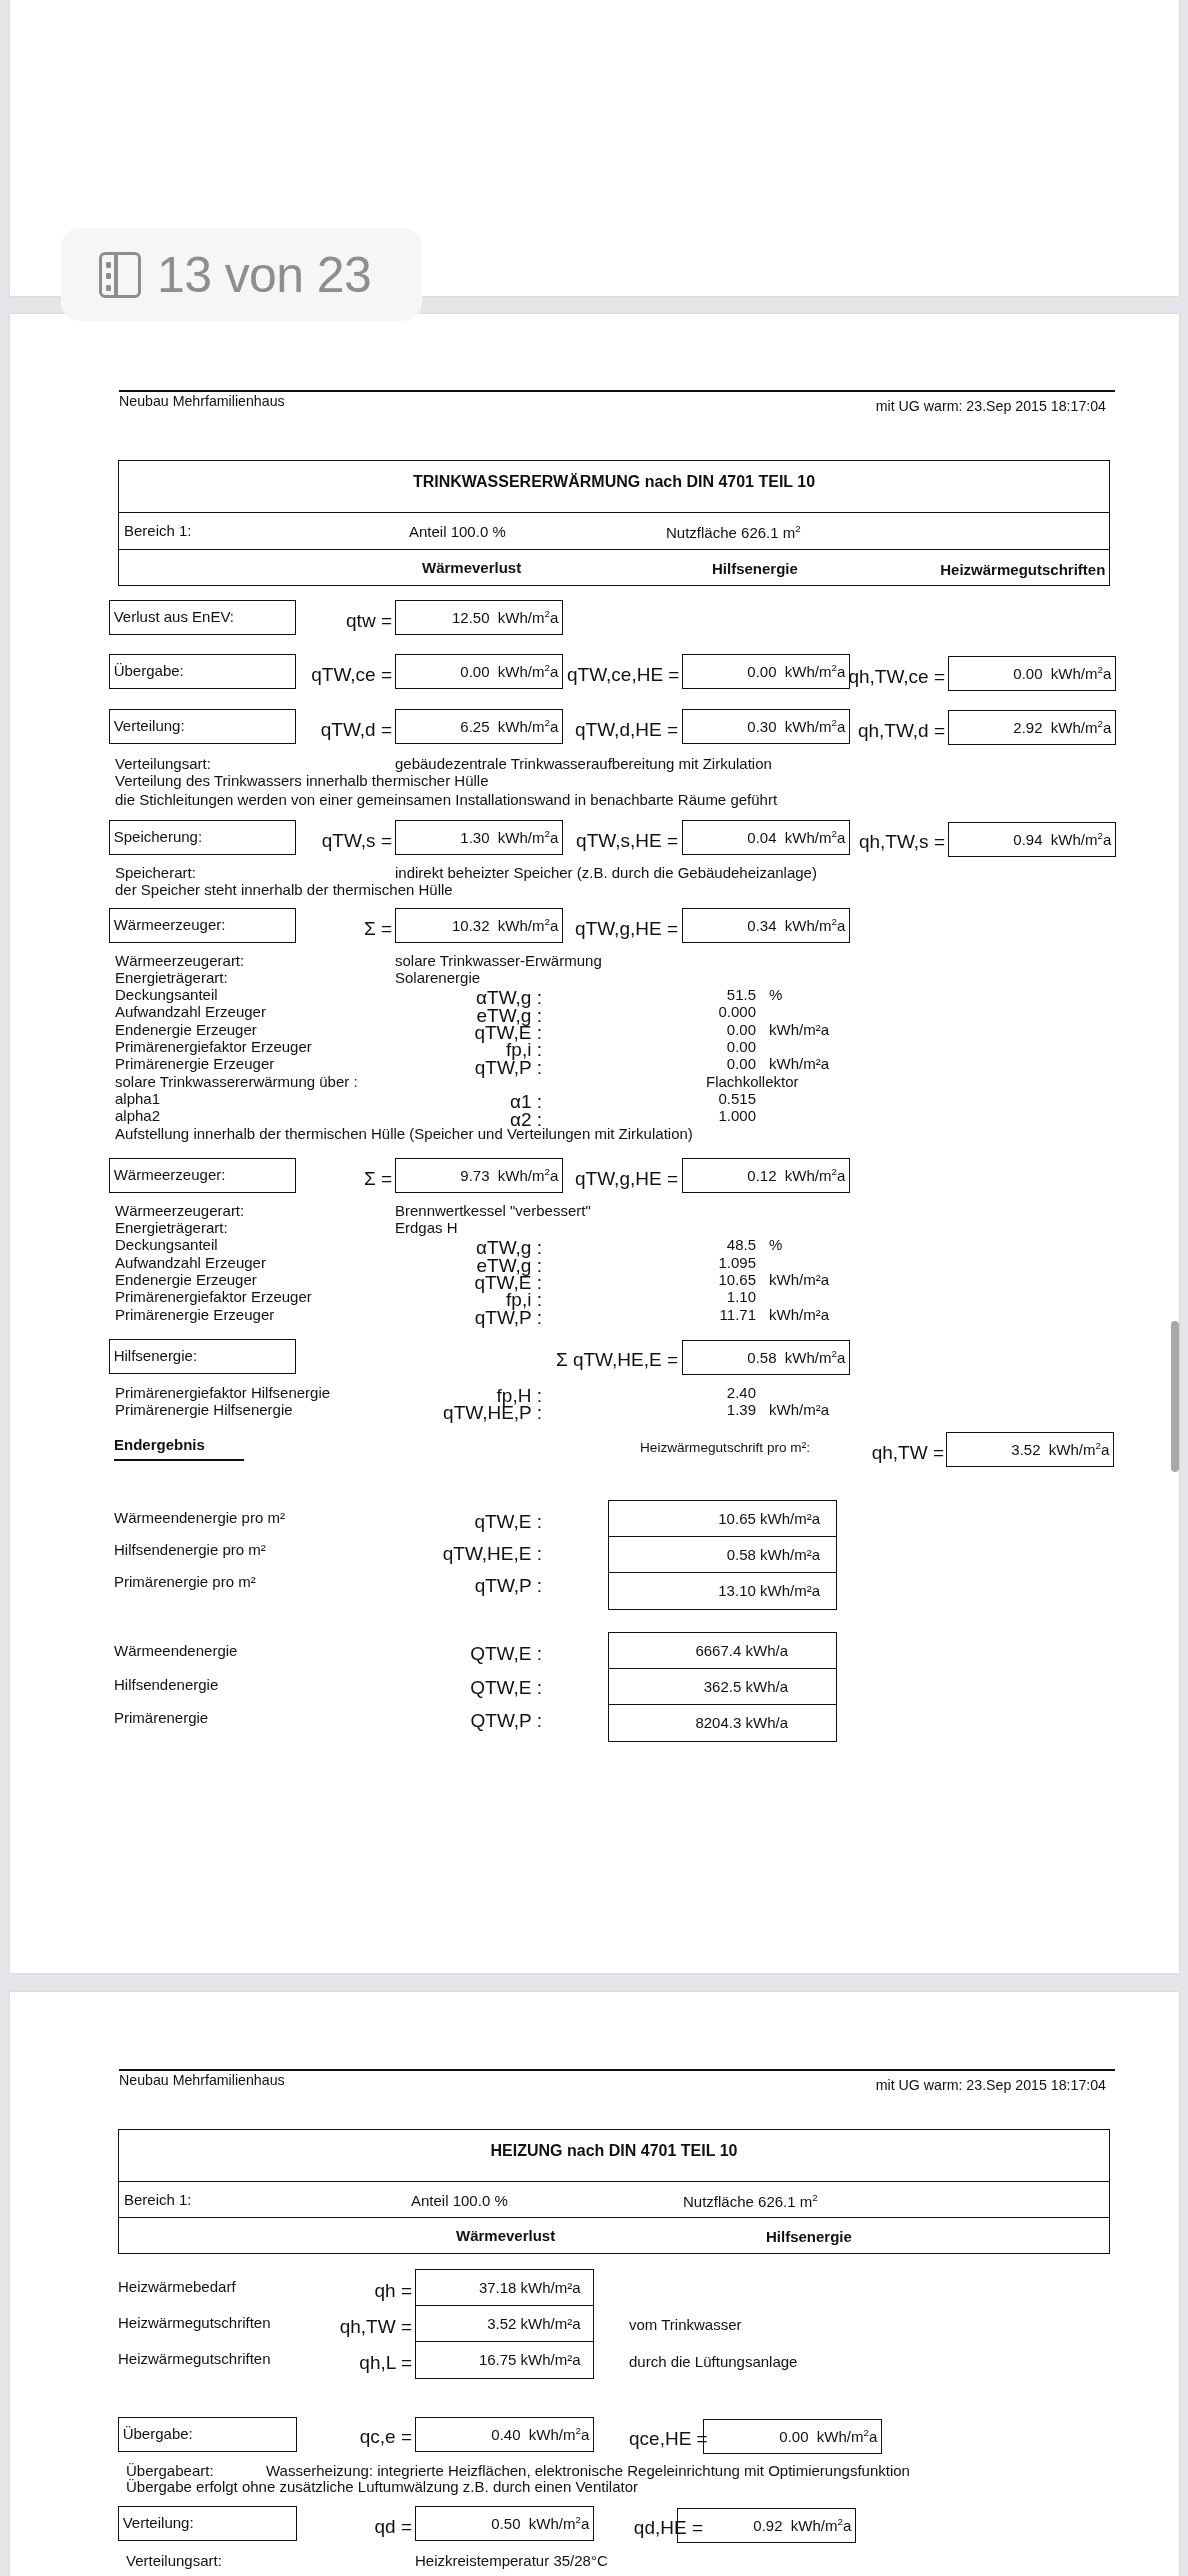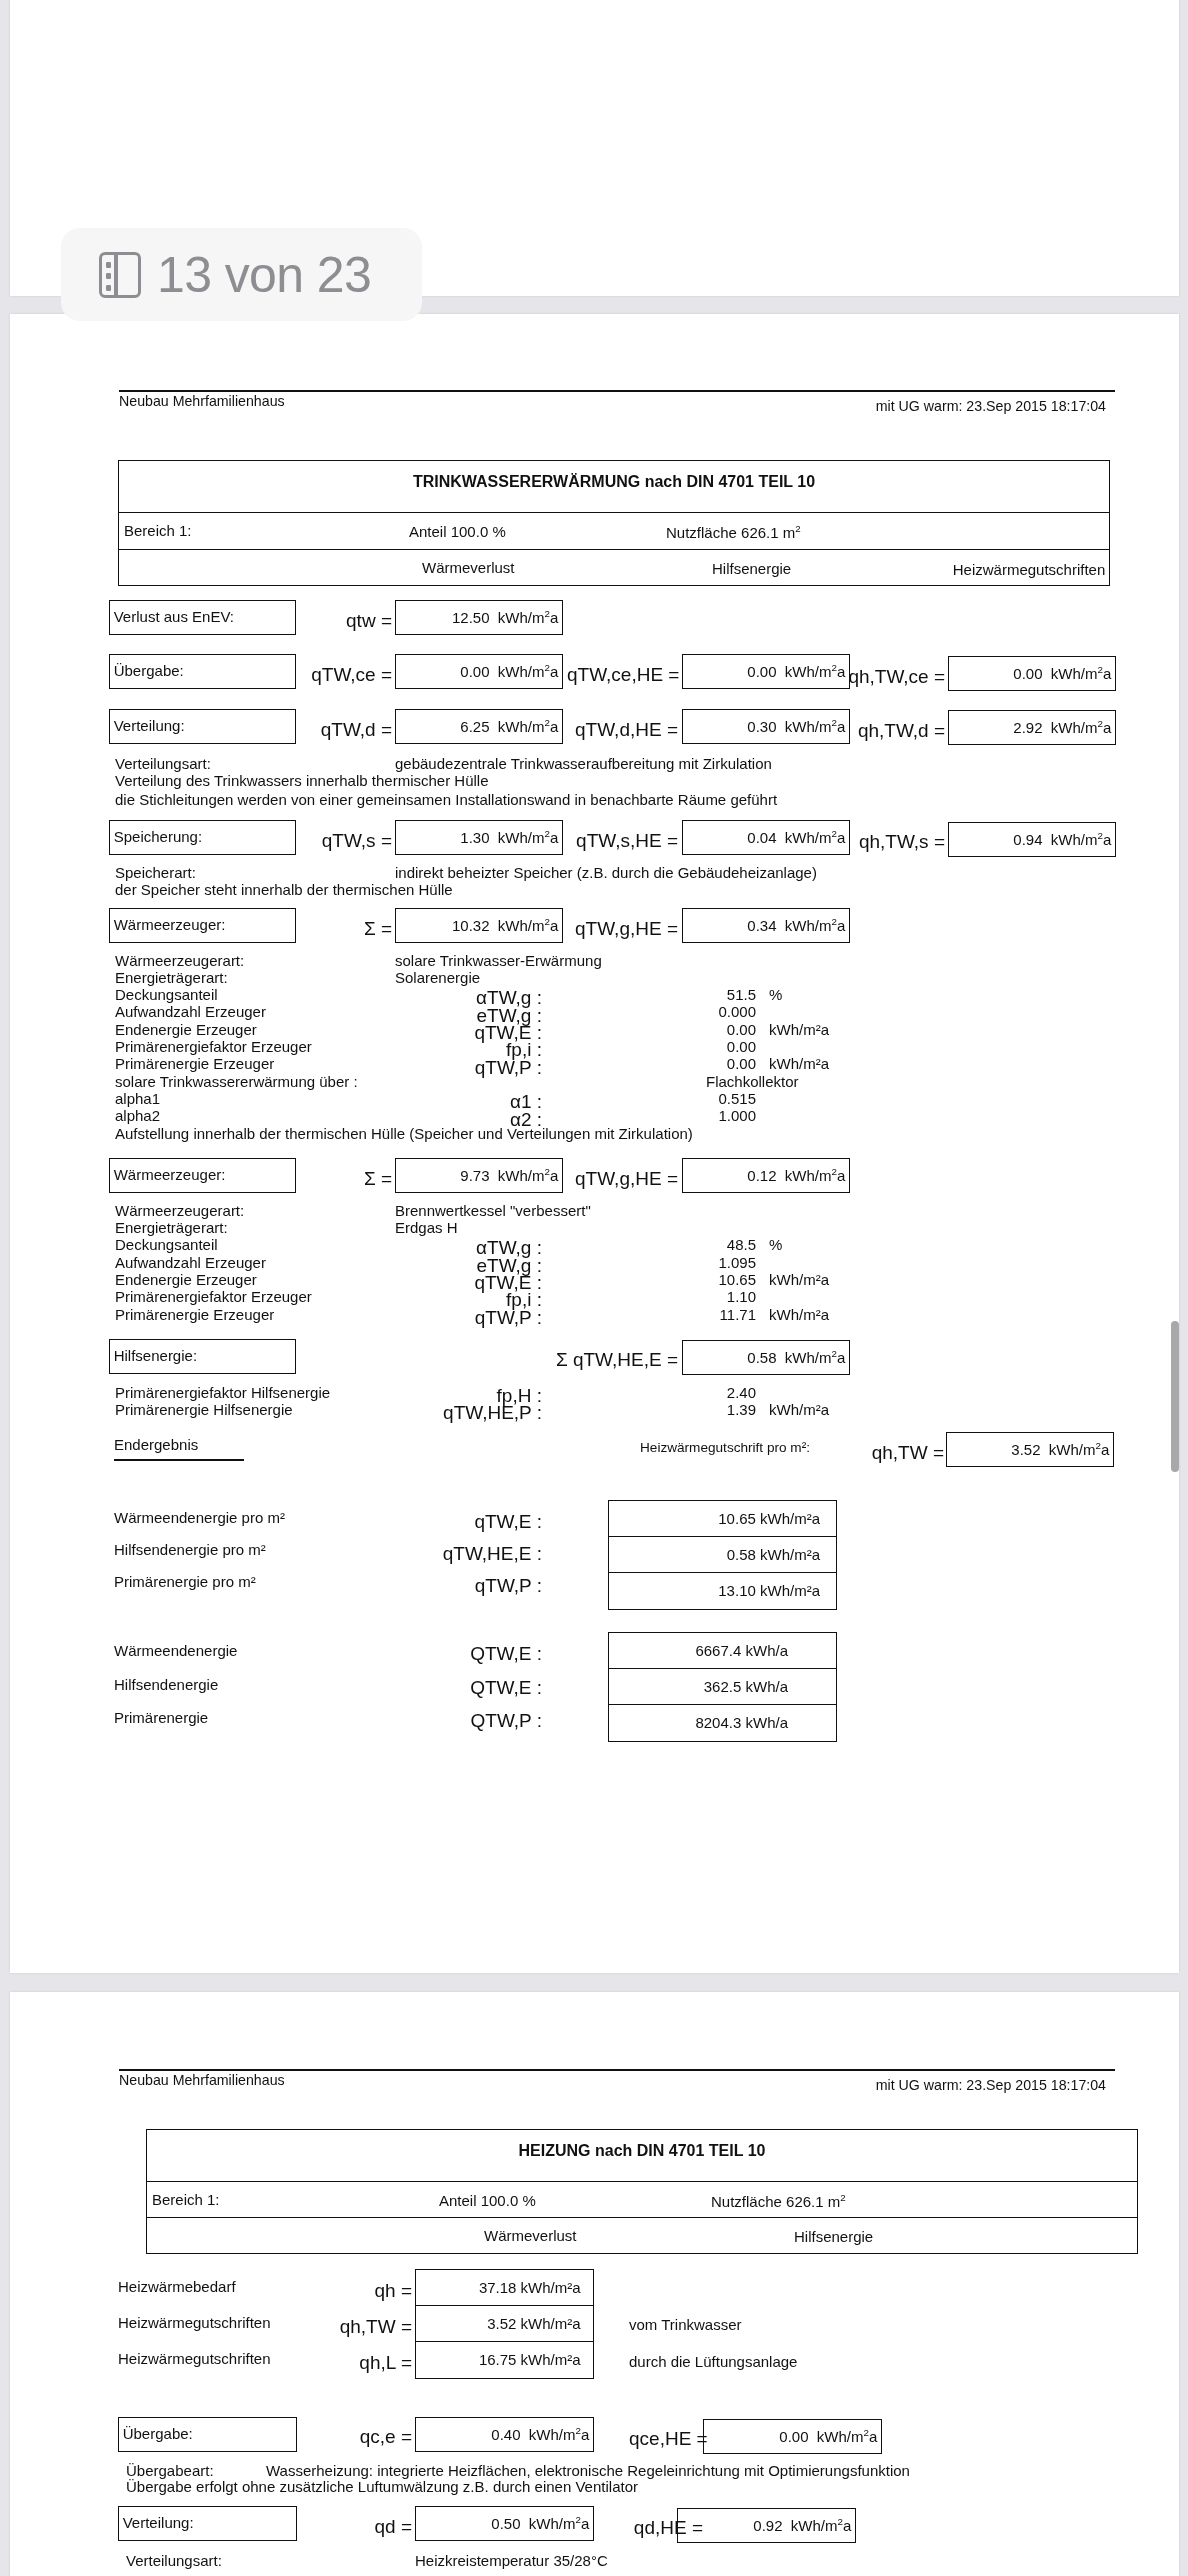--- a/index.html
+++ b/index.html
@@ -21,21 +21,21 @@
 
   .abs { position: absolute; }
   .rule { position: absolute; height: 1.9px; background: #111; }
   .hdr-left, .hdr-right { position: absolute; font-size: 14.2px; }
 
   .title-box { position: absolute; left: 108px; width: 992px; border: 1.9px solid #111; }
   .title-box .row { border-bottom: 1.9px solid #111; position: relative; }
   .title-box .row:last-child { border-bottom: none; }
   .title-text { font-weight: bold; text-align: center; font-size: 16px; }
   .t24 { font-size: 15px; }
-  .bold { font-weight: normal; text-align: center; }
+  .bold { font-weight: bold; text-align: center; }
 
   .label-box { position: absolute; border: 1.9px solid #111; width: 168px; height: 35px; font-size: 15px; padding: 7.4px 3.7px; }
   .val-box { position: absolute; border: 1.9px solid #111; width: 168px; height: 35px; font-size: 15px; text-align: right; padding: 7.4px 3.7px; white-space: nowrap; }
   .sym { position: absolute; font-size: 19px; text-align: right; white-space: nowrap; }
   .txt { position: absolute; font-size: 15px; white-space: nowrap; }
   .num { position: absolute; font-size: 15px; text-align: right; width: 74px; white-space: nowrap; }
   .unit { position: absolute; font-size: 15px; white-space: nowrap; }
   sup { font-size: 0.65em; }
   .stack-box { position: absolute; border: 1.9px solid #111; width: 229px; }
   .stack-box .cell { height: 36px; border-bottom: 1.9px solid #111; font-size: 15px; text-align: right; padding: 8.7px 16px; white-space: nowrap; }
@@ -235,21 +235,21 @@
   </div>
 </div>
 
 <div class="scrollbar"></div>
 
 <div class="page" id="page-14">
   <div class="rule" style="left:109px; top:77px; width:996px;"></div>
   <div class="hdr-left" style="left:109px; top:80px;">Neubau Mehrfamilienhaus</div>
   <div class="hdr-right" style="right:73px; top:85px;">mit UG warm: 23.Sep 2015 18:17:04</div>
 
-  <div class="title-box" style="top:137px;margin-left:28px;">
+  <div class="title-box" style="top:137px;">
     <div class="row" style="height:52px; padding-top:12.4px;">
       <div class="title-text">HEIZUNG nach DIN 4701 TEIL 10</div>
     </div>
     <div class="row t24" style="height:36px;">
       <span class="abs" style="left:5px; top:8.7px;">Bereich 1:</span>
       <span class="abs" style="left:292px; top:10px;">Anteil 100.0  %</span>
       <span class="abs" style="left:564px; top:10px;"><span>Nutzfläche 626.1  m</span><sup>2</sup></span>
     </div>
     <div class="row t24 bold" style="height:35px;">
       <span class="abs" style="left:337px; top:8.7px;">Wärmeverlust</span>

